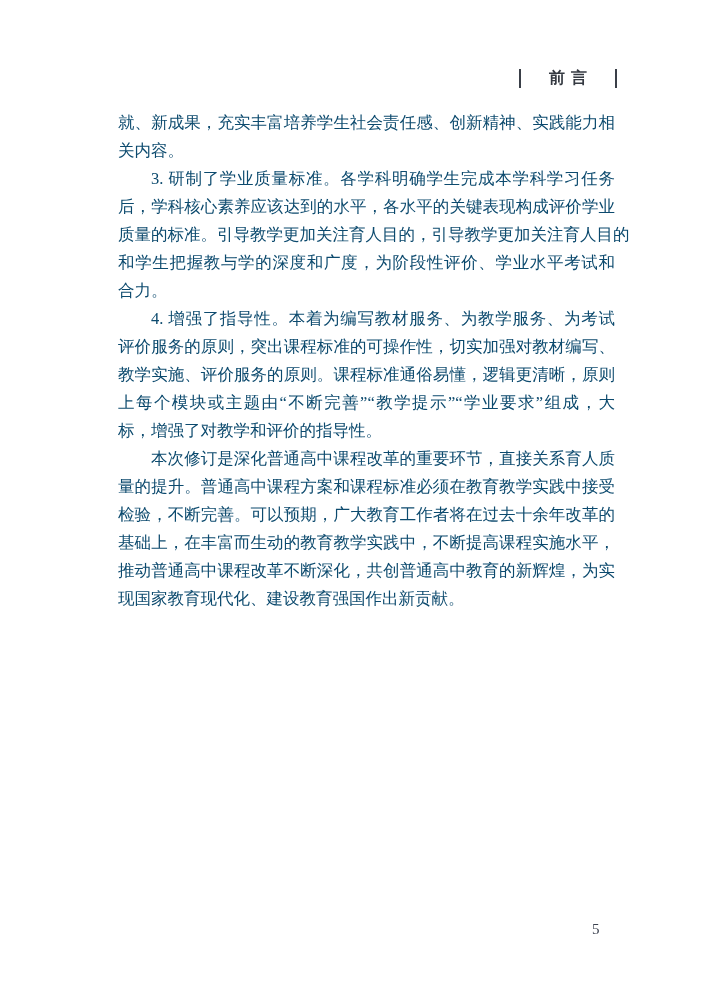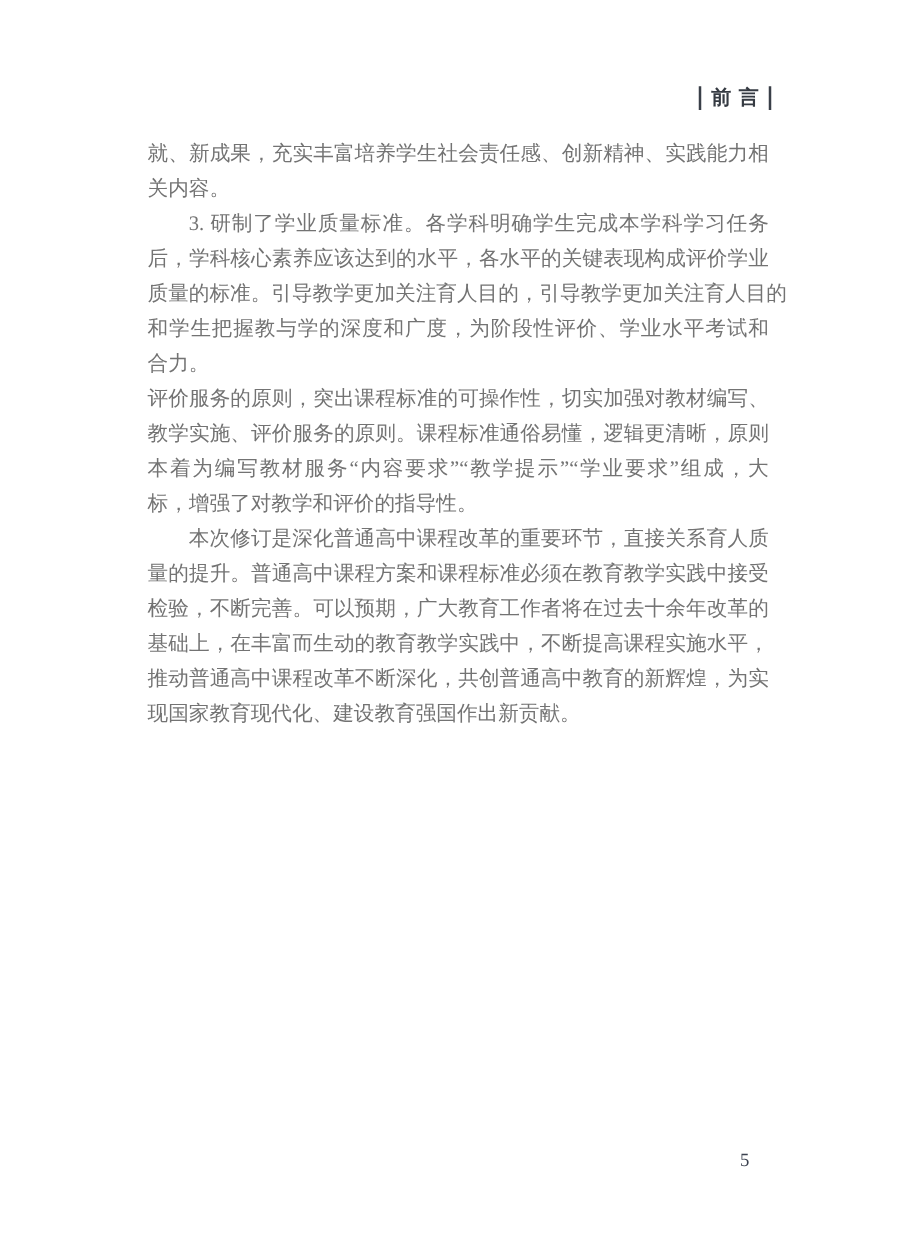--- a/index.html
+++ b/index.html
@@ -13,21 +13,21 @@
     background: #ffffff;
     overflow: hidden;
   }
 
   .running-header {
     position: absolute;
     top: 68px;
     right: 101px;
     display: flex;
     align-items: center;
-    gap: 8px;
+    gap: 28px;
     color: #3a3f48;
   }
   .header-bar {
     width: 2px;
     height: 19px;
     background: #3a3f48;
   }
   .header-title {
     font-size: 16px;
     font-weight: bold;
@@ -36,21 +36,21 @@
     color: #353a42;
   }
 
   .text-block {
     position: absolute;
     top: 109px;
     left: 118px;
     width: 497px;
     font-size: 16.5px;
     line-height: 28px;
-    color: #737373;
+    color: #0c4a6e;
     text-align: justify;
   }
   .line {
     white-space: nowrap;
     text-align-last: justify;
   }
   .line.indent { padding-left: 33px; }
   .line.para-end {
     text-align-last: left;
   }
@@ -75,23 +75,24 @@
   </div>
 
   <div class="text-block">
     <div class="line">就、新成果，充实丰富培养学生社会责任感、创新精神、实践能力相</div>
     <div class="line para-end">关内容。</div>
     <div class="line indent">3. 研制了学业质量标准。各学科明确学生完成本学科学习任务</div>
     <div class="line">后，学科核心素养应该达到的水平，各水平的关键表现构成评价学业</div>
     <div class="line">质量的标准。引导教学更加关注育人目的，引导教学更加关注育人目的</div>
     <div class="line">和学生把握教与学的深度和广度，为阶段性评价、学业水平考试和</div>
     <div class="line para-end">合力。</div>
+    <div class="line indent">4. 增强了指导性。本着为编写教材服务、为教学服务、为考试</div>
     <div class="line">评价服务的原则，突出课程标准的可操作性，切实加强对教材编写、</div>
     <div class="line">教学实施、评价服务的原则。课程标准通俗易懂，逻辑更清晰，原则</div>
-    <div class="line">本着为编写教材服务“内容要求”“教学提示”“学业要求”组成，大</div>
+    <div class="line">上每个模块或主题由“不断完善”“教学提示”“学业要求”组成，大</div>
     <div class="line para-end">标，增强了对教学和评价的指导性。</div>
     <div class="line indent">本次修订是深化普通高中课程改革的重要环节，直接关系育人质</div>
     <div class="line">量的提升。普通高中课程方案和课程标准必须在教育教学实践中接受</div>
     <div class="line">检验，不断完善。可以预期，广大教育工作者将在过去十余年改革的</div>
     <div class="line">基础上，在丰富而生动的教育教学实践中，不断提高课程实施水平，</div>
     <div class="line">推动普通高中课程改革不断深化，共创普通高中教育的新辉煌，为实</div>
     <div class="line para-end">现国家教育现代化、建设教育强国作出新贡献。</div>
   </div>
 
   <div class="page-number">5</div>

